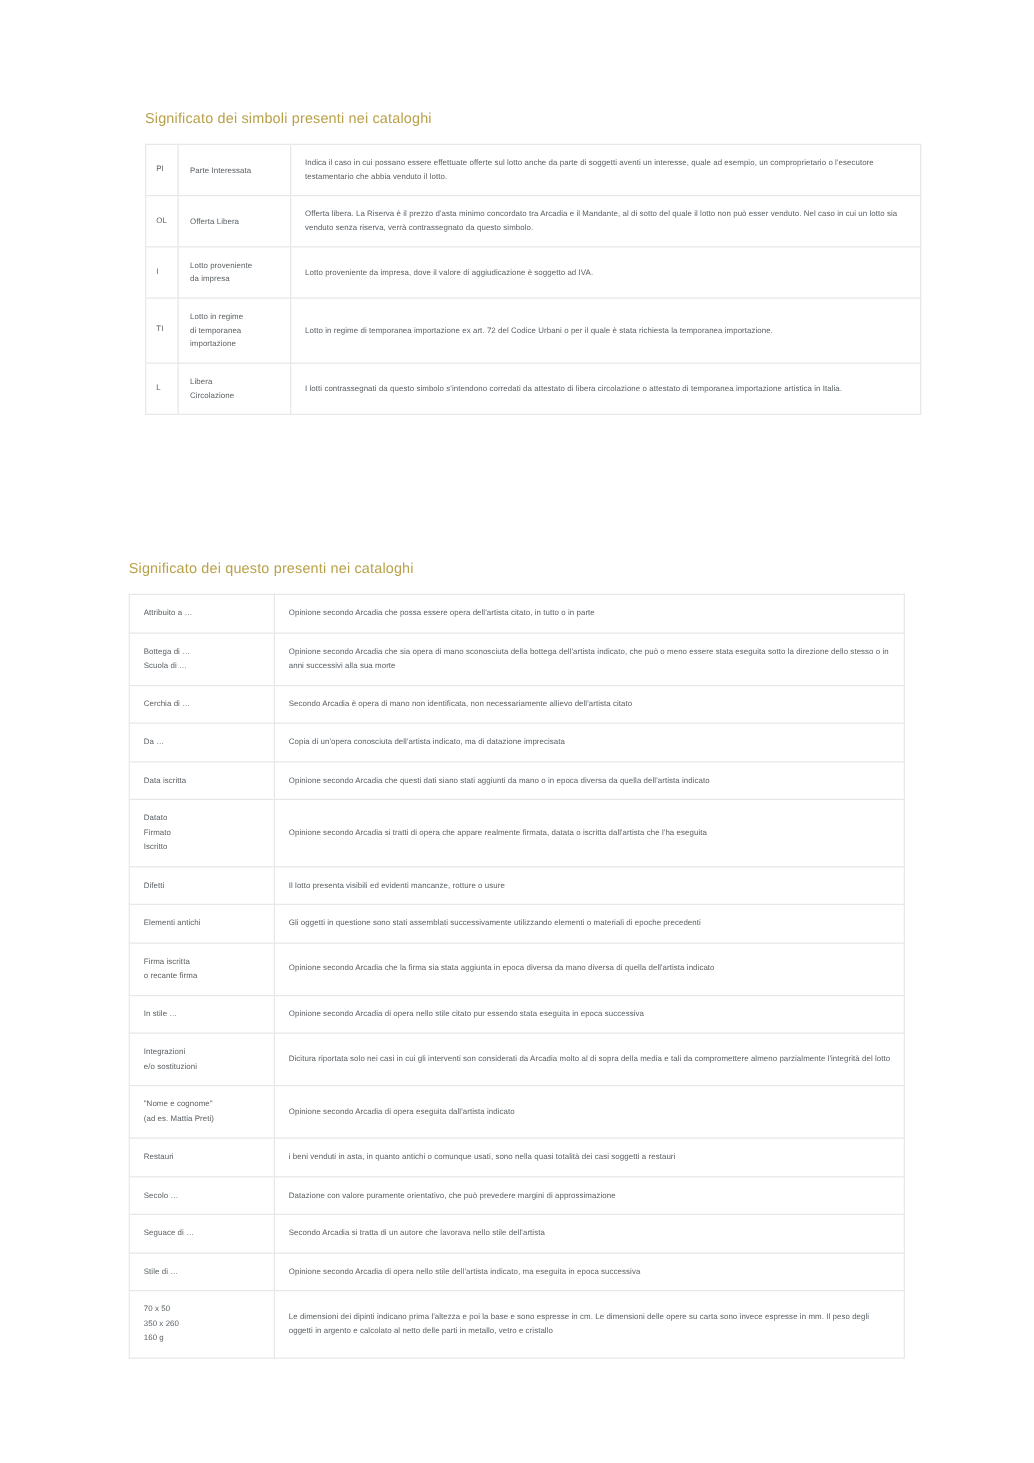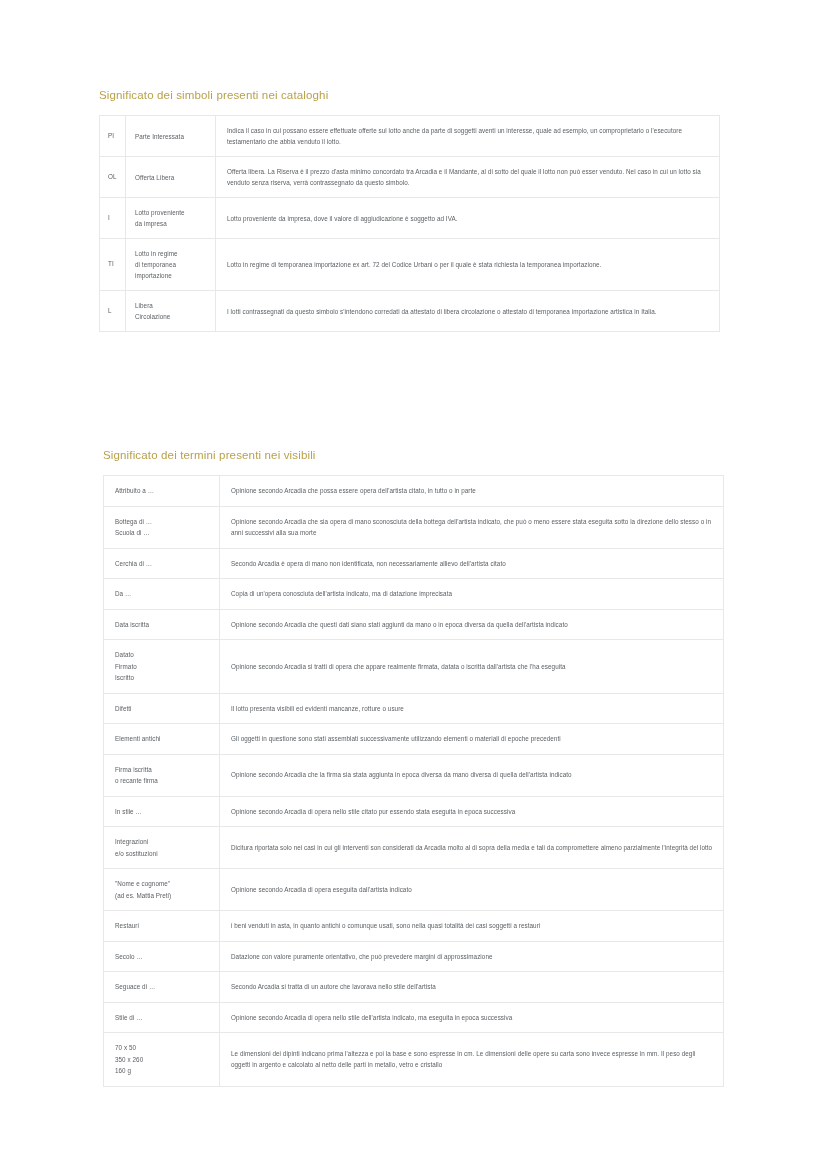--- a/index.html
+++ b/index.html
@@ -20,21 +20,21 @@
     position: absolute;
     left: 0;
     top: 0;
     width: 827px;
     height: 1170px;
     background: #ffffff;
   }
 
   
   .section { position: absolute; }
-  #section-symbols { left: 99px; top: 88px; width: 620px; }
+  #section-symbols { left: 116px; top: 88px; width: 620px; }
   #section-terms   { left: 103px; top: 448px; width: 620px; }
 
   .section-heading {
     font-size: 11.5px;
     font-weight: normal;
     letter-spacing: 0.15px;
     color: #b9a14a;
     margin: 0 0 13px 0;
     line-height: 14px;
     white-space: nowrap;
@@ -143,21 +143,21 @@
           <td class="sym-cell nowrap-lines">L</td>
           <td class="term-cell nowrap-lines">Libera
 Circolazione</td>
           <td class="desc-cell justify">I lotti contrassegnati da questo simbolo s'intendono corredati da attestato di libera circolazione o attestato di temporanea importazione artistica in Italia.</td>
         </tr>
       </tbody>
     </table>
   </section>
 
   <section class="section" id="section-terms">
-    <h2 class="section-heading">Significato dei termini presenti nei visibili</h2>
+    <h2 class="section-heading">Significato dei questo presenti nei cataloghi</h2>
 
     <table class="cat-table" id="terms-table">
       <colgroup>
         <col class="c-term">
         <col class="c-desc">
       </colgroup>
       <tbody>
         <tr>
           <td class="term-cell nowrap-lines">Attribuito a …</td>
           <td class="desc-cell">Opinione secondo Arcadia che possa essere opera dell'artista citato, in tutto o in parte</td>

